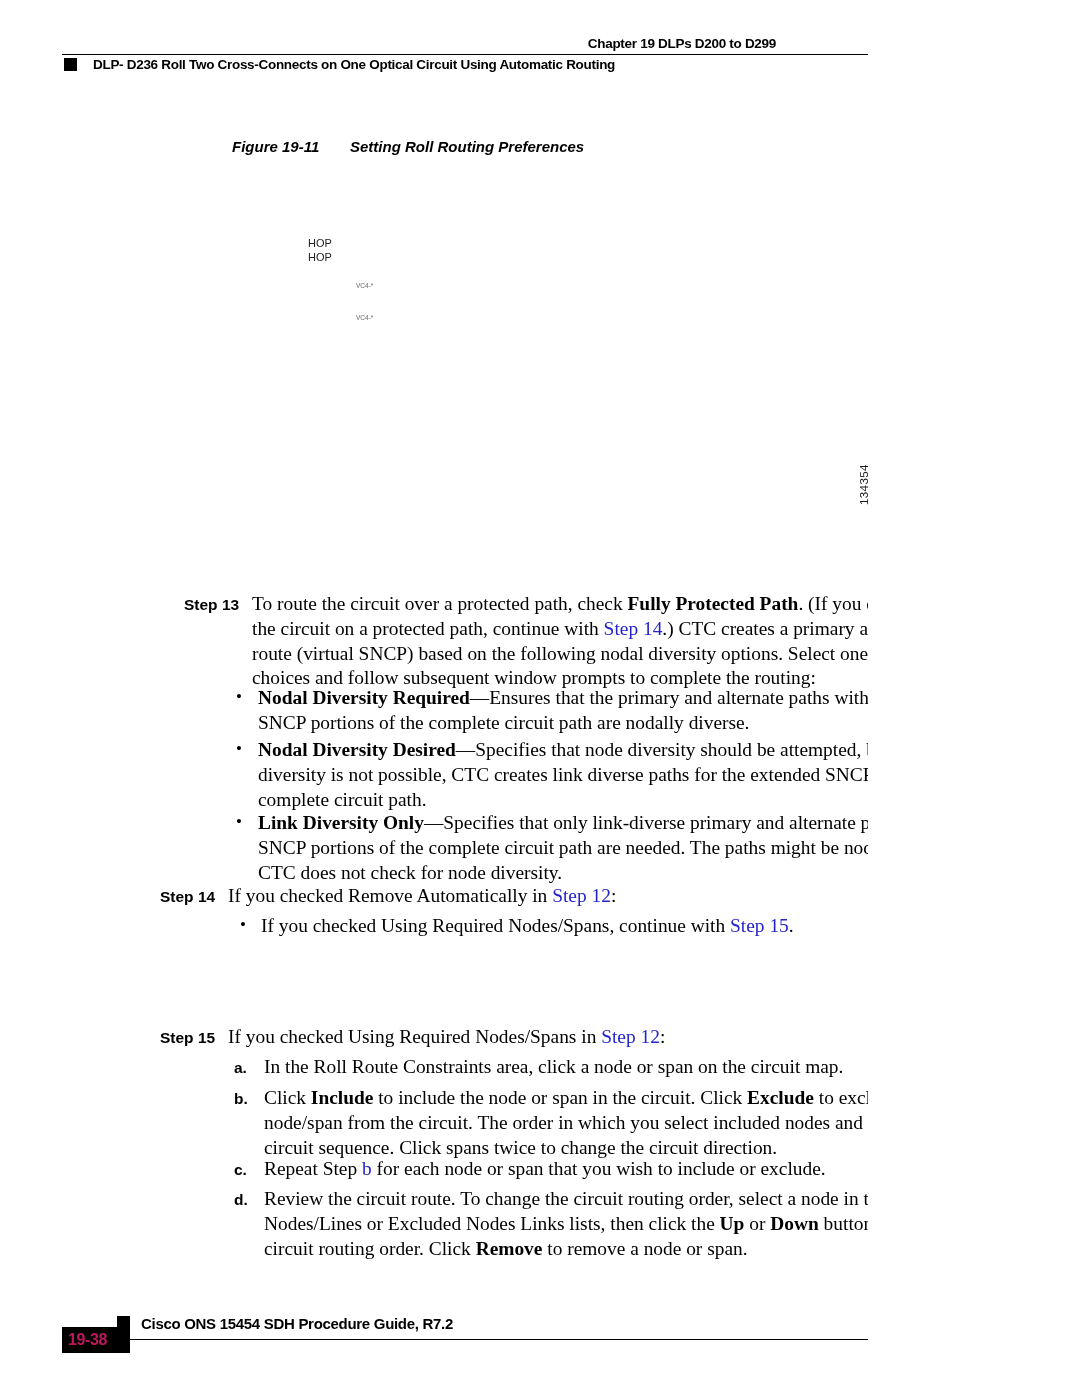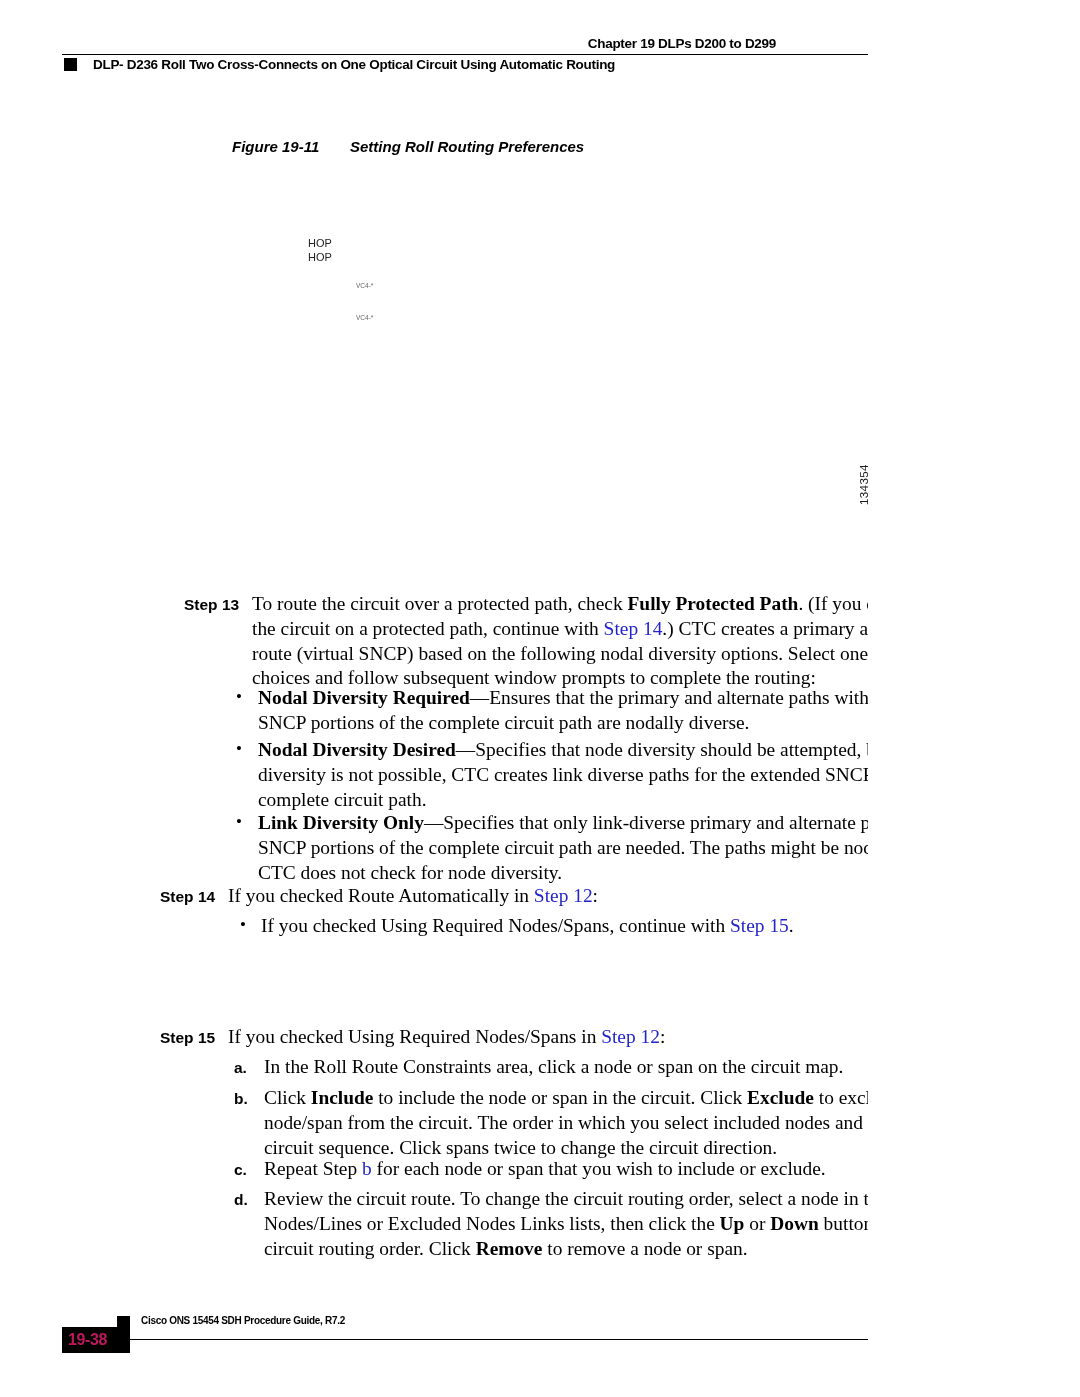--- a/index.html
+++ b/index.html
@@ -184,21 +184,21 @@
     width: 13px;
     height: 14px;
     background: #000000;
   }
   .ftr-guide {
     position: absolute;
     top: 1315px;
     left: 141px;
     font-family: "Liberation Sans", sans-serif;
     font-weight: bold;
-    font-size: 10px;
+    font-size: 15px;
     letter-spacing: -0.3px;
     white-space: nowrap;
   }
   .ftr-rule {
     position: absolute;
     top: 1339px;
     left: 62px;
     width: 912px;
     height: 1px;
     background: #000000;
@@ -289,21 +289,21 @@
 
   <div class="body-block" style="top:811px;">
     <div class="bullet-row">
       <b>Link Diversity Only</b><span>—Specifies that only link-diverse primary and alternate paths for extended SNCP portions of the complete circuit path are needed. The paths might be node-diverse, but CTC does not check for node diversity.</span>
     </div>
   </div>
 
   <div class="body-block" style="top:884px;">
     <div class="step-row">
       <span class="step-label">Step 14</span>
-      <span>If you checked Route Automatically in </span><span class="xref">Step 12</span><span>:</span>
+      <span>If you checked Remove Automatically in </span><span class="xref">Step 12</span><span>:</span>
     </div>
   </div>
 
   <div class="body-block" style="top:914px;">
     <div class="bullet-row sub">
       <span>If you checked Using Required Nodes/Spans, continue with </span><span class="xref">Step 15</span><span>.</span>
     </div>
   </div>
 
 

